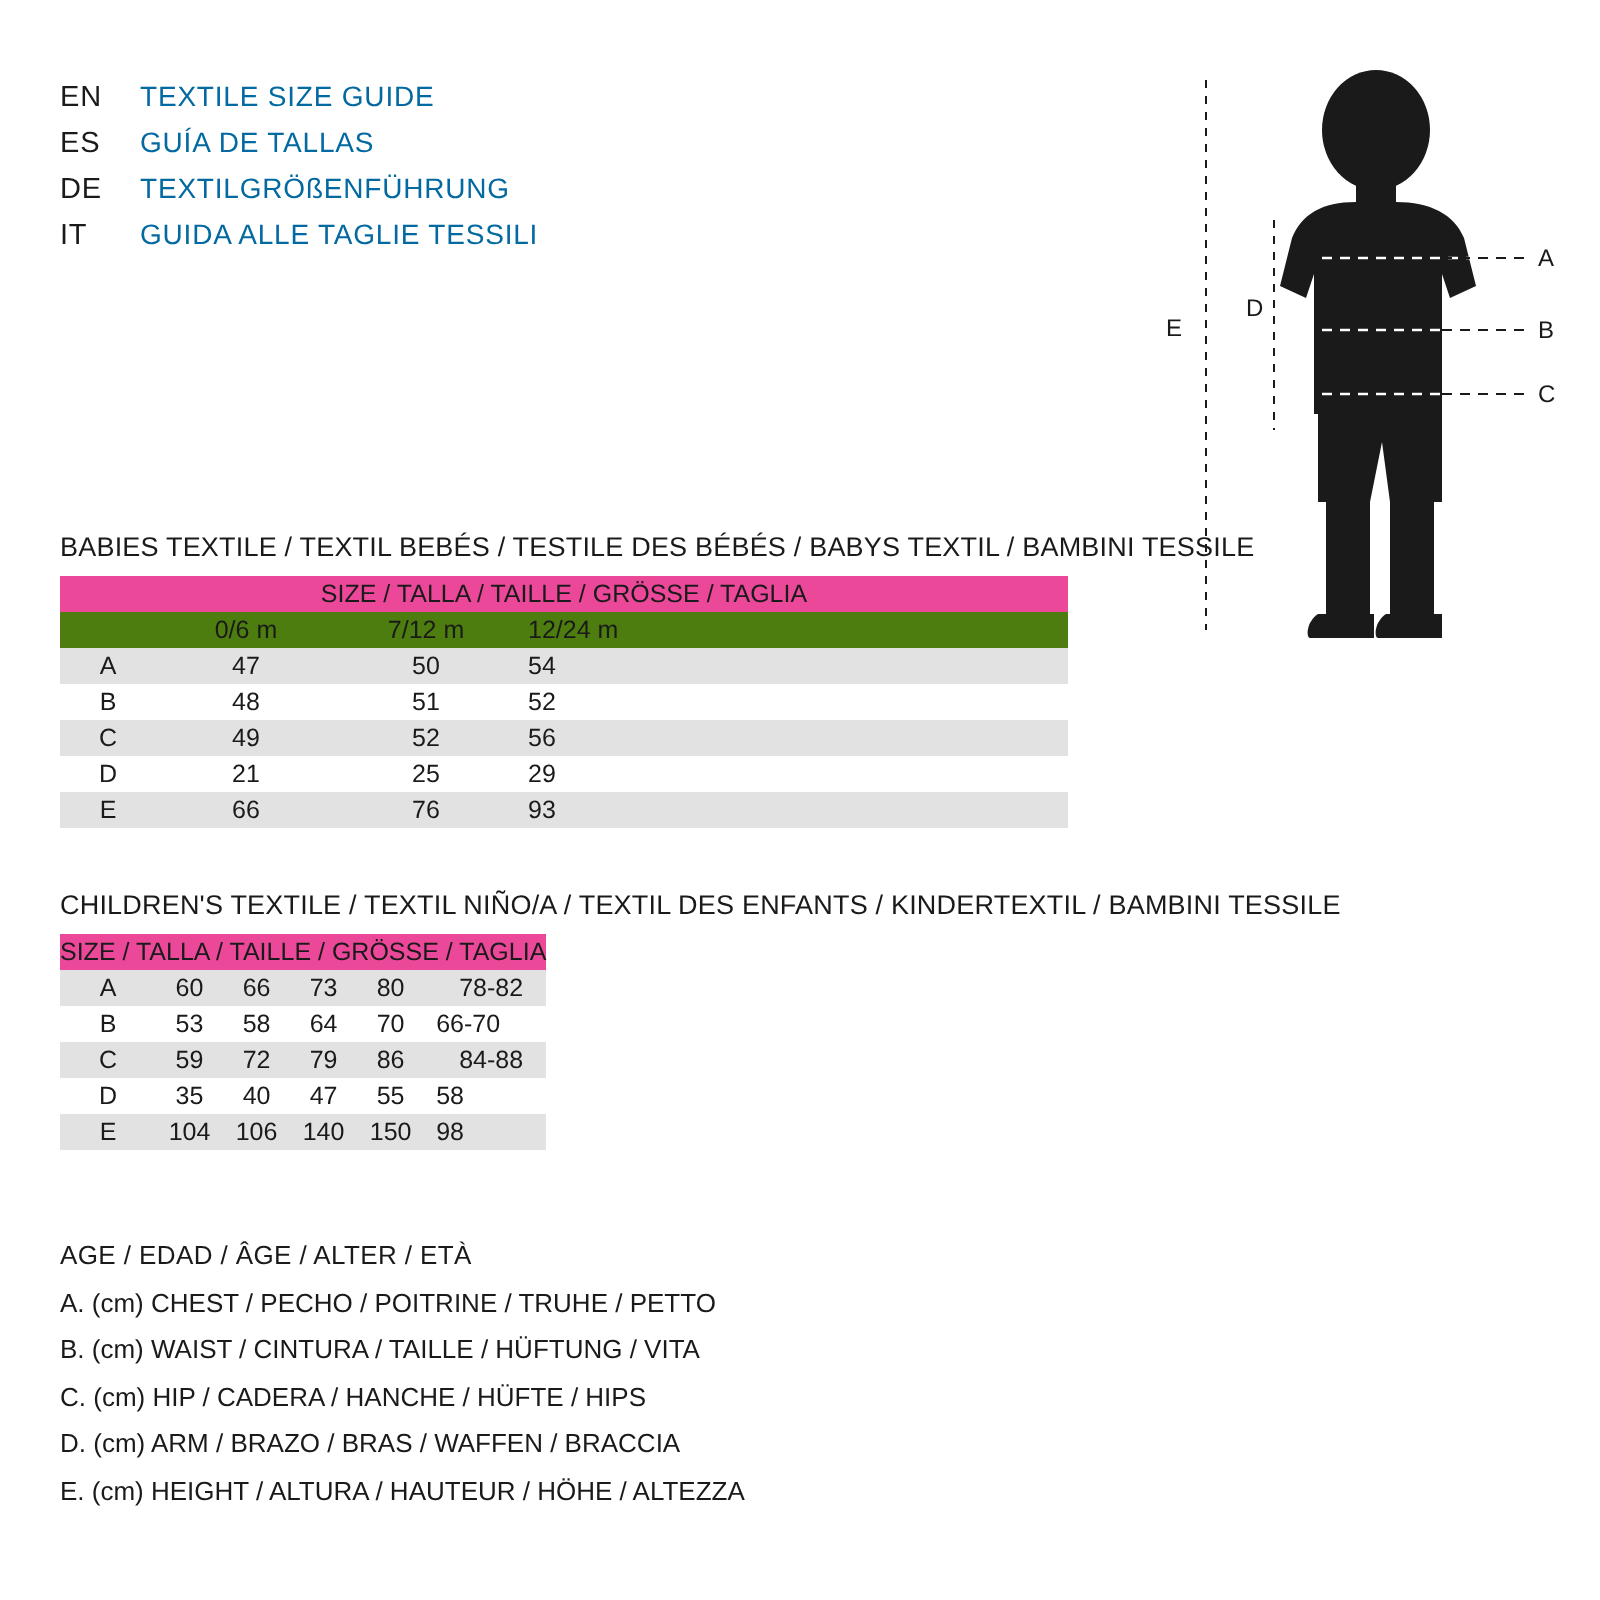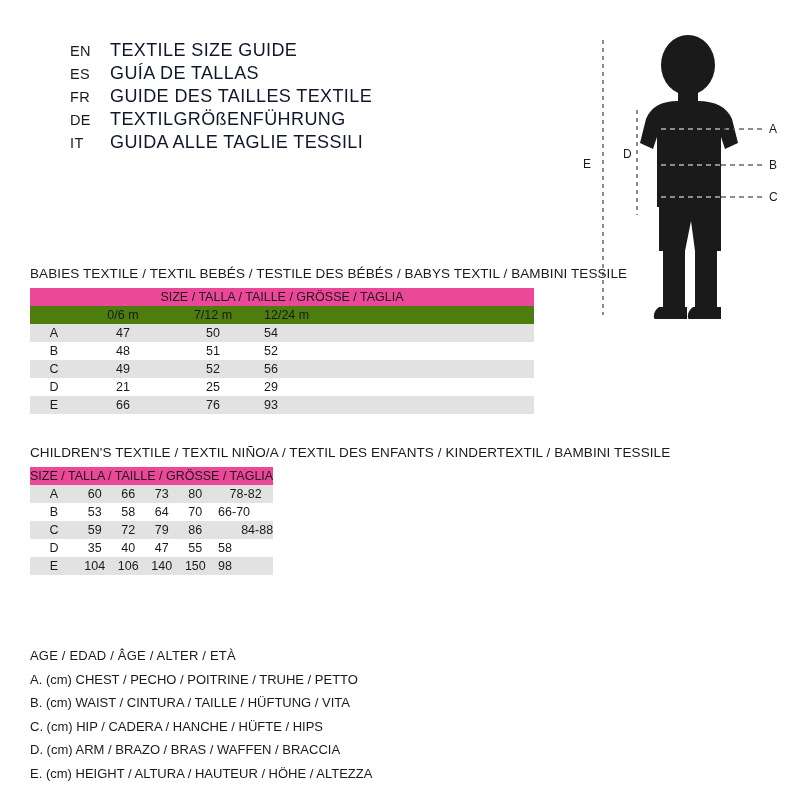--- a/index.html
+++ b/index.html
@@ -26,32 +26,31 @@
     position: absolute;
     left: 30px;
     top: 40px;
     width: 420px;
   }
   .title-row {
     display: flex;
     align-items: baseline;
     height: 21px;
     margin-bottom: 2px;
-    margin-left: 40px;
   }
   .title-lang {
     width: 40px;
     font-size: 14.5px;
     letter-spacing: 0.4px;
     color: #1a1a1a;
   }
   .title-text {
-    font-size: 18px;
+    font-size: 14px;
     letter-spacing: 0.4px;
-    color: #0f172a;
+    color: #0369a1;
   }
 
   
   .figure {
     position: absolute;
     left: 575px;
     top: 25px;
     width: 210px;
     height: 300px;
   }
@@ -92,45 +91,41 @@
     text-align: left;
     padding-left: 5px;
     width: 48px;
   }
   .colhead td { background: #4d7c0f; }
 
   
   .legend {
     position: absolute;
     left: 30px;
-    top: 644px;
+    top: 616px;
     font-size: 13px;
     line-height: 23.5px;
     color: #1a1a1a;
   }
   .legend .lg-title { letter-spacing: 0.2px; }
   .legend div { white-space: nowrap; }
 </style>
 </head>
 <body>
 
 <div class="page">
 
   <div class="titles">
     <div class="title-row">
       <span class="title-lang">EN</span>
       <span class="title-text">TEXTILE SIZE GUIDE</span>
     </div>
     <div class="title-row">
       <span class="title-lang">ES</span>
       <span class="title-text">GUÍA DE TALLAS</span>
-    </div>
-    <div class="title-row">
-      <span class="title-lang">FR</span>
-      <span class="title-text">GUIDE DES TAILLES TEXTILE</span>
     </div>
     <div class="title-row">
       <span class="title-lang">DE</span>
       <span class="title-text">TEXTILGRÖßENFÜHRUNG</span>
     </div>
     <div class="title-row">
       <span class="title-lang">IT</span>
       <span class="title-text">GUIDA ALLE TAGLIE TESSILI</span>
     </div>
   </div>
@@ -243,21 +238,21 @@
         <td>64</td>
         <td>70</td>
         <td style="text-align:left; padding-left:6px">66-70</td>
       </tr>
       <tr class="row-band">
         <td class="rowlabel">C</td>
         <td>59</td>
         <td>72</td>
         <td>79</td>
         <td>86</td>
-        <td style="text-align:right; padding-left:6px">84-88</td>
+        <td style="text-align:center; padding-left:6px">84-88</td>
       </tr>
       <tr class="row-plain">
         <td class="rowlabel">D</td>
         <td>35</td>
         <td>40</td>
         <td>47</td>
         <td>55</td>
         <td style="text-align:left; padding-left:6px">58</td>
       </tr>
       <tr class="row-band">

